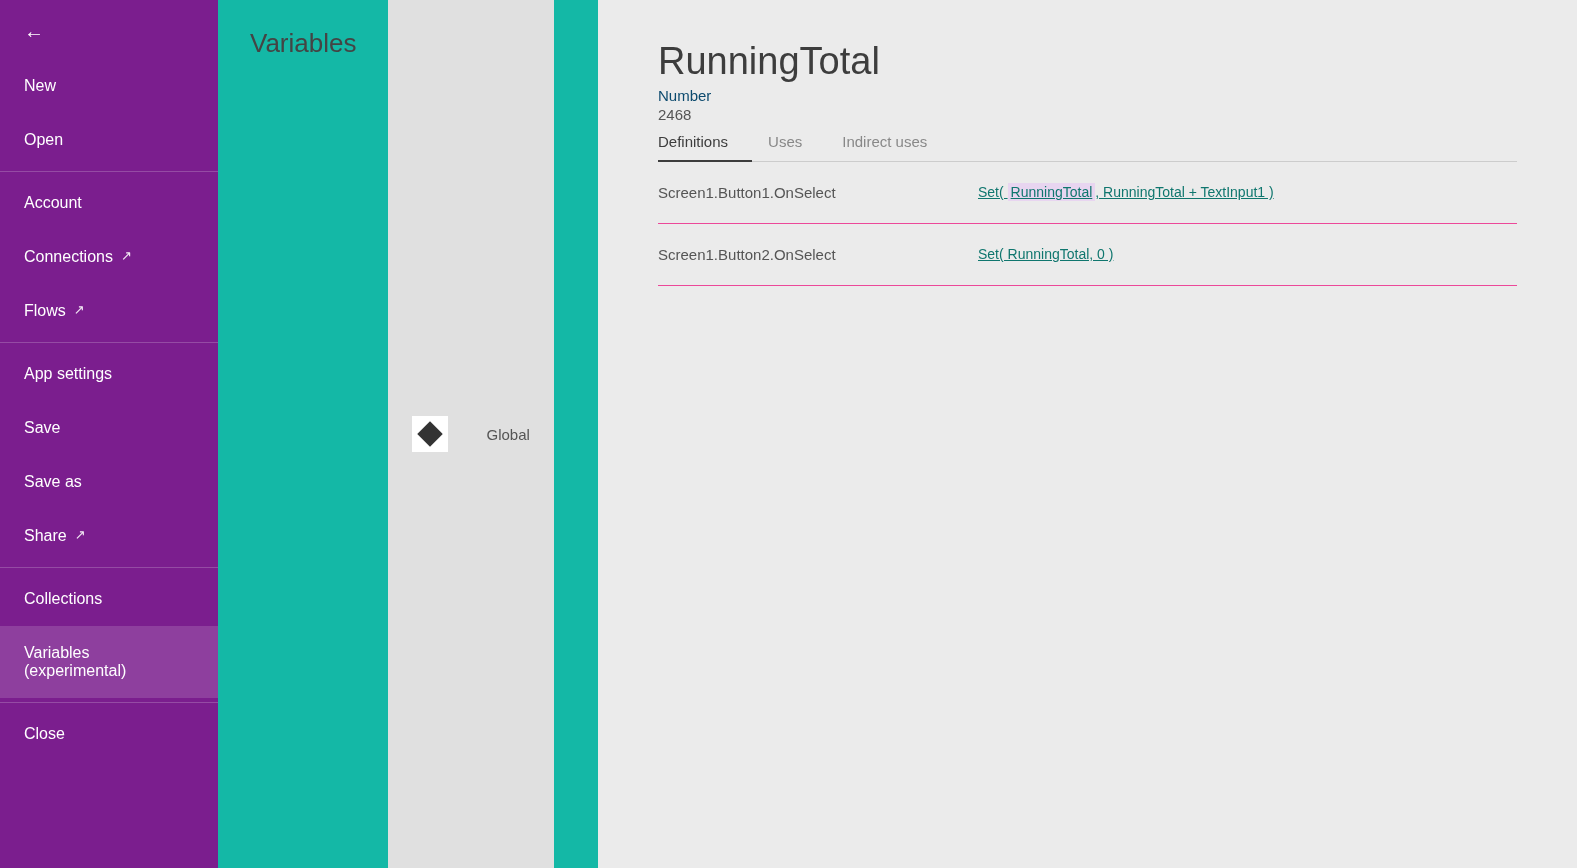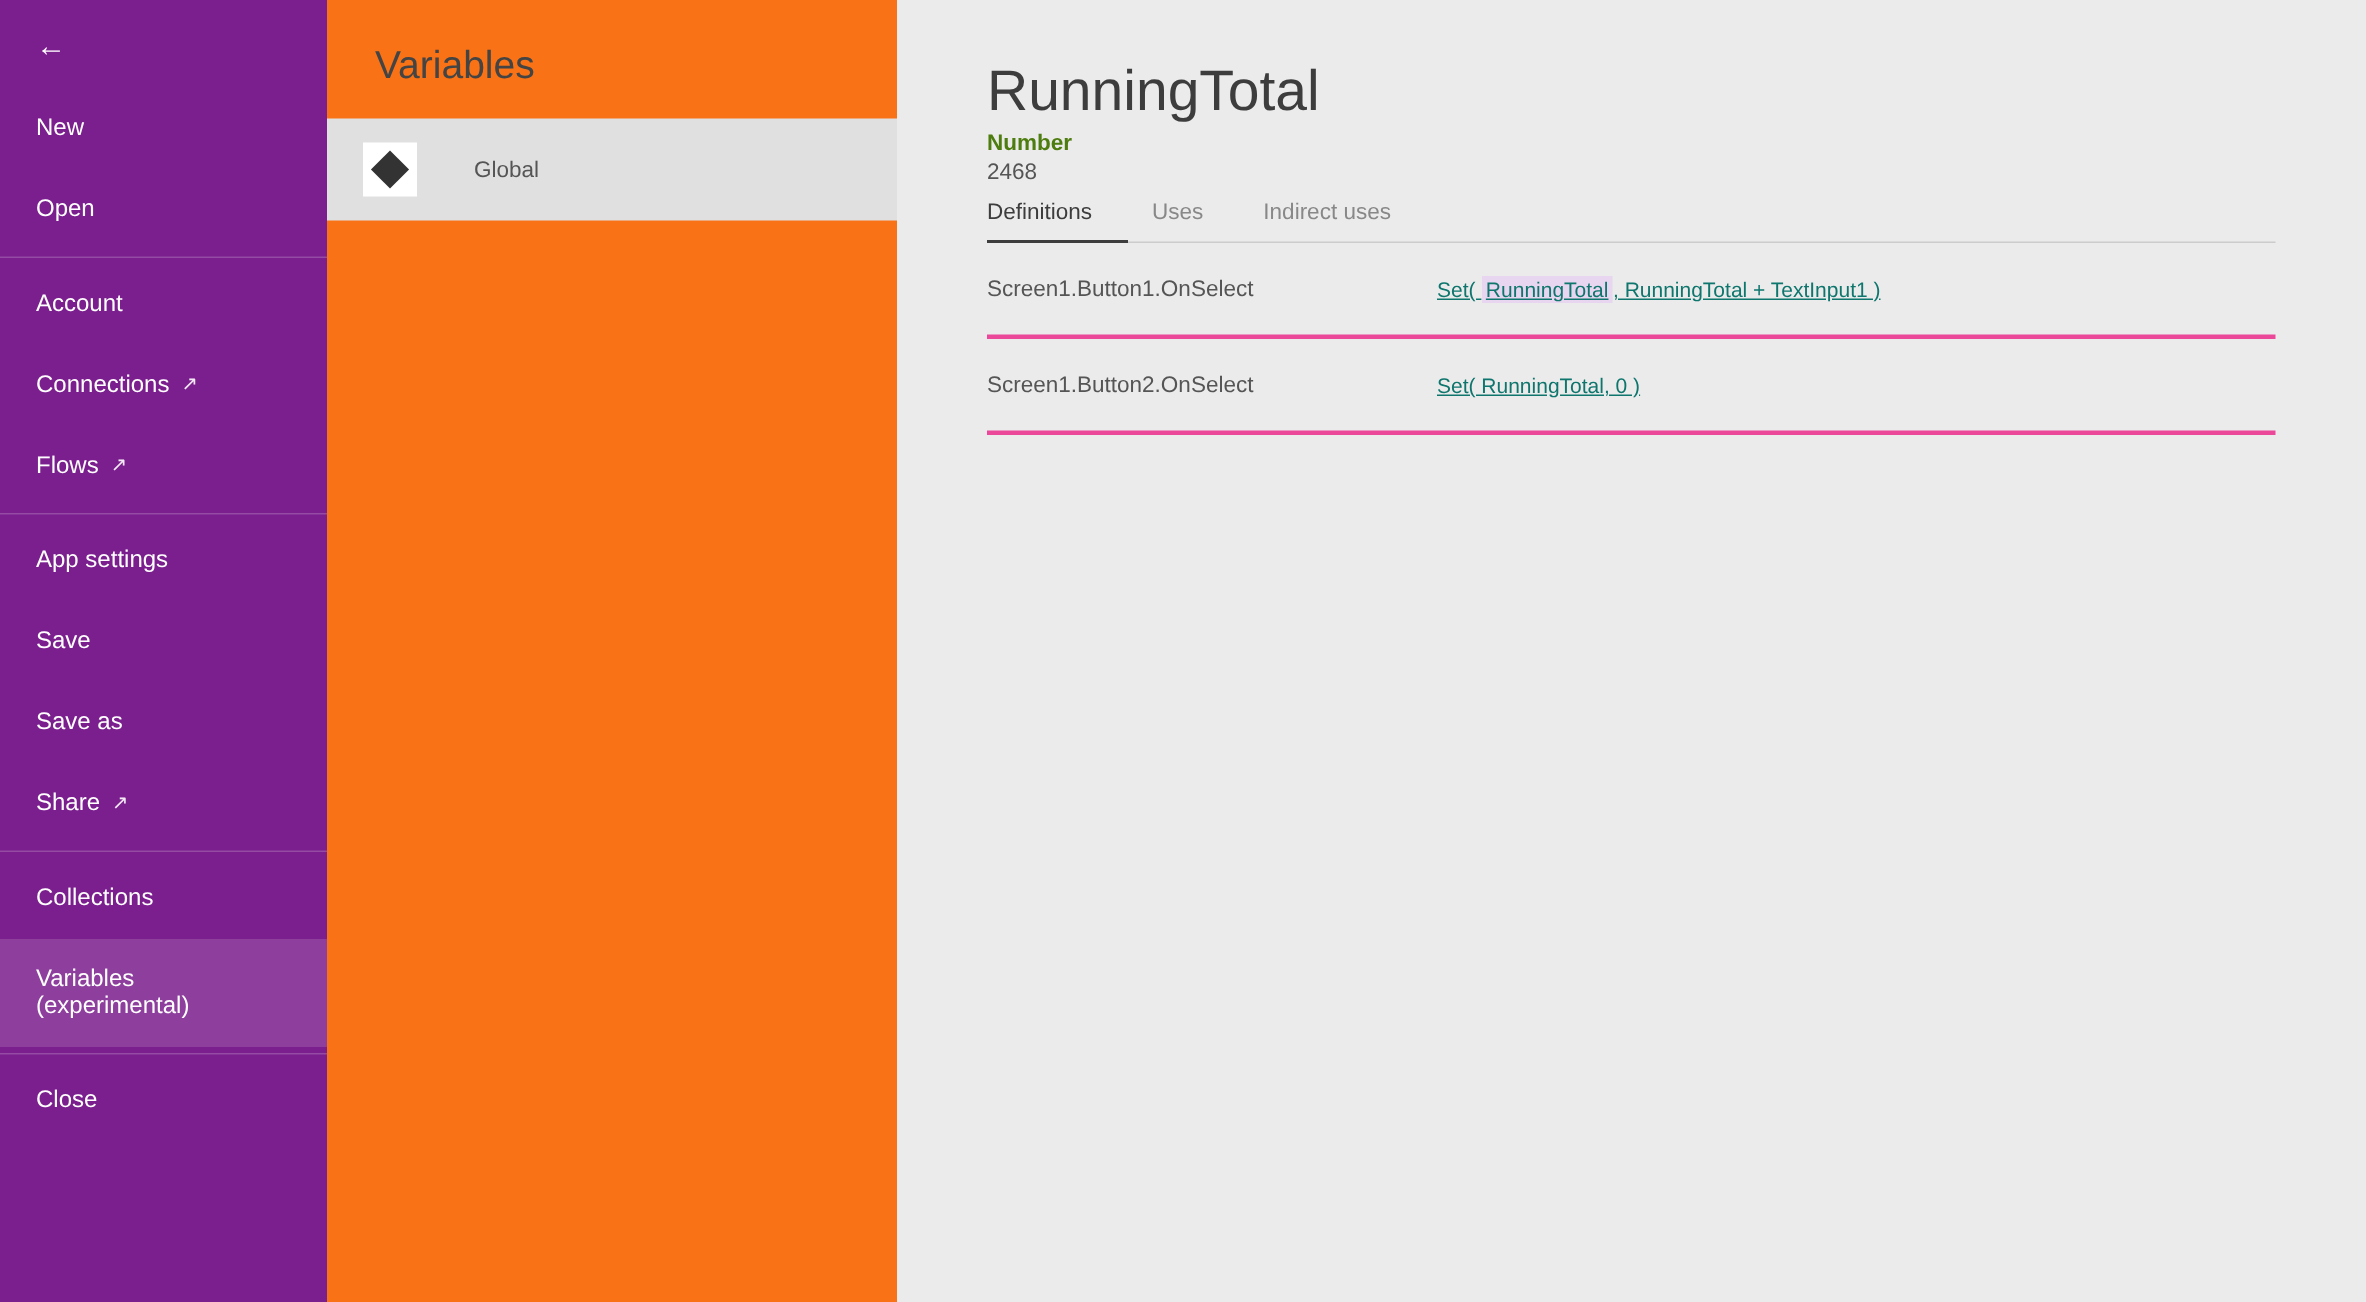--- a/index.html
+++ b/index.html
@@ -58,24 +58,23 @@
 
     .external-icon {
       font-size: 13px;
       opacity: 0.9;
     }
 
     
     .middle-panel {
       width: 380px;
       min-width: 380px;
-      background: #f97316;
-      height: 868px;
-      display: flex;
-      flex-direction: column;
+      background: #14b8a6;
+      height: 868px;
+      display: flex;
     }
 
     .panel-title {
       font-size: 26px;
       color: #444;
       font-weight: 300;
       padding: 28px 32px 20px 32px;
     }
 
     .global-item {
@@ -121,23 +120,22 @@
 
     .var-title {
       font-size: 38px;
       font-weight: 300;
       color: #3d3d3d;
       margin-bottom: 4px;
     }
 
     .var-type {
       font-size: 15px;
-      color: #4d7c0f;
+      color: #0c4a6e;
       margin-bottom: 2px;
-      font-weight: bold;
     }
 
     .var-value {
       font-size: 15px;
       color: #555;
     }
 
     
     .tabs {
       display: flex;
@@ -160,24 +158,24 @@
       border-bottom: 2px solid #3d3d3d;
     }
 
     
     .definitions-table {
       width: 100%;
     }
 
     .def-row {
       display: flex;
-      align-items: flex-end;
+      align-items: flex-start;
       padding: 22px 0;
-      border-bottom: 3px solid #ec4899;
-      gap: 20px;
+      border-bottom: 1px solid #ec4899;
+      gap: 40px;
     }
 
     .def-location {
       font-size: 15px;
       color: #555;
       min-width: 280px;
     }
 
     .def-formula {
       font-size: 14px;

